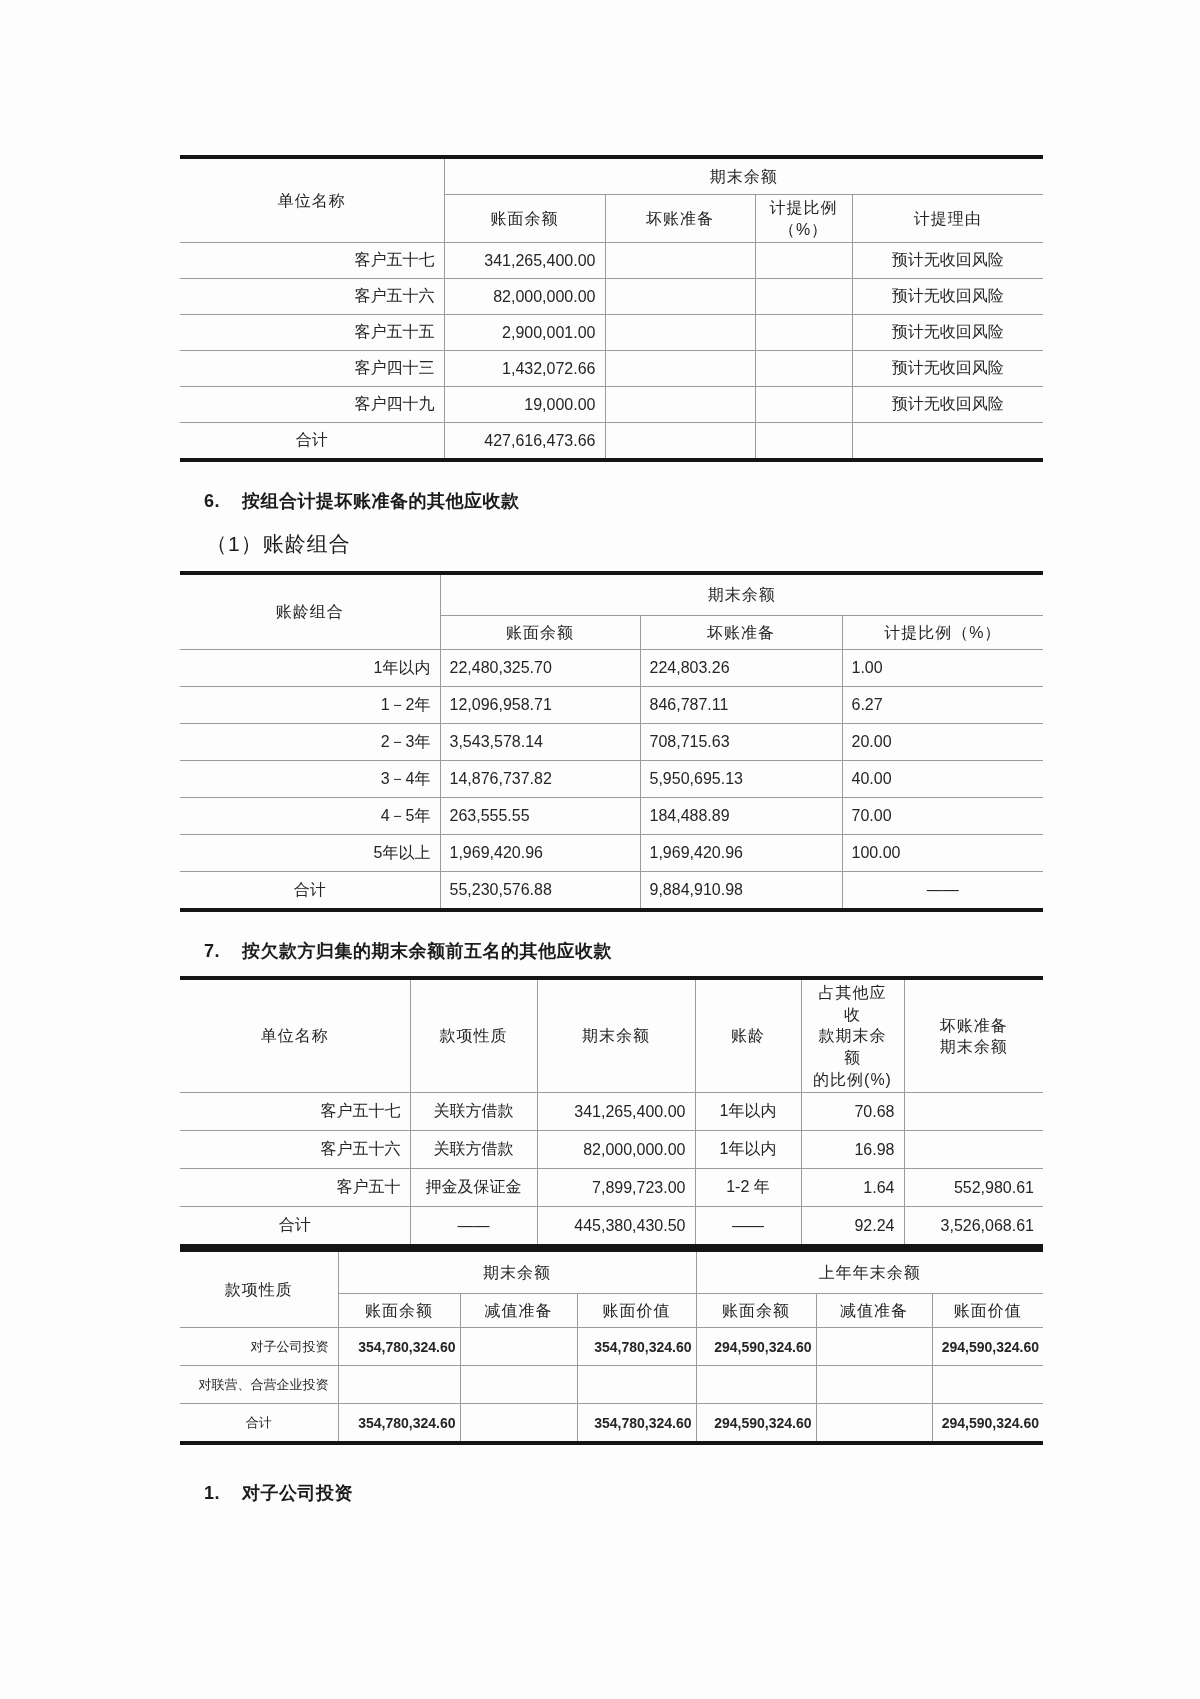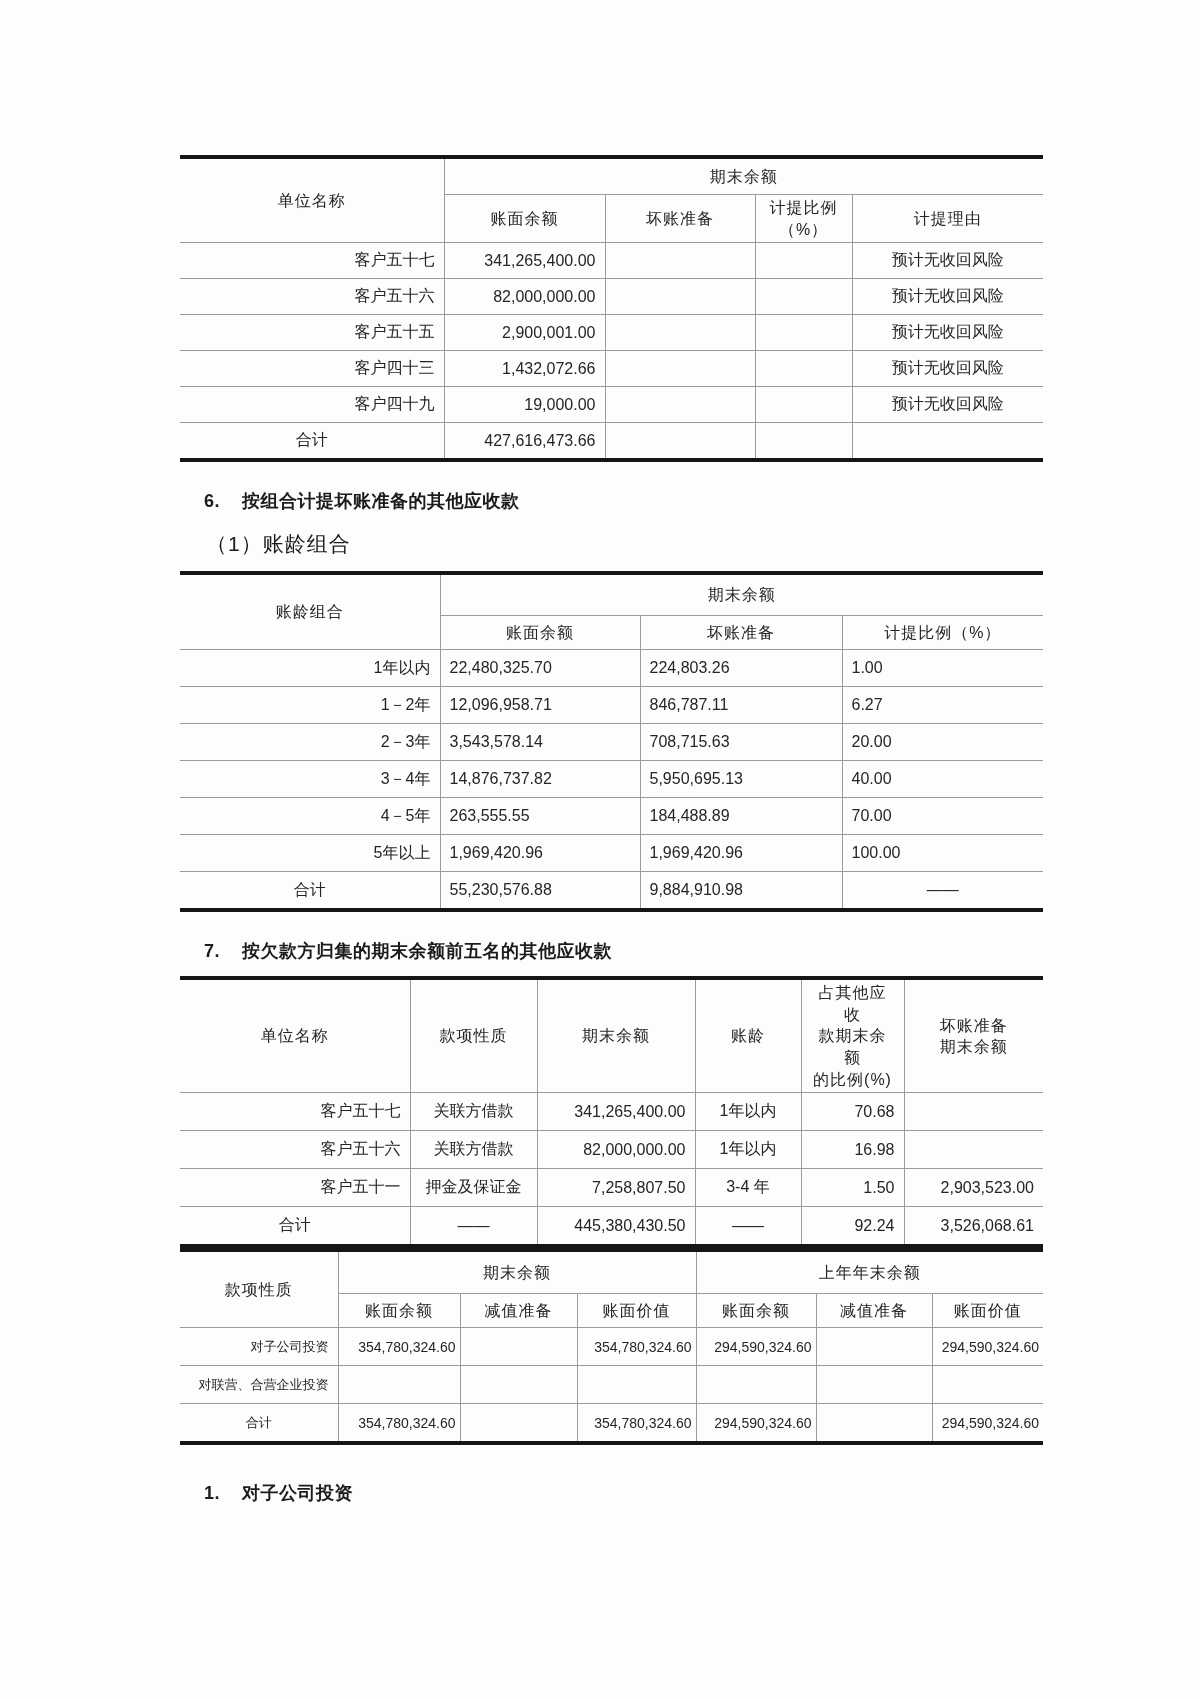--- a/index.html
+++ b/index.html
@@ -53,21 +53,21 @@
   
   .t tbody td:first-child{text-align:right;}
   .t tbody tr.total td:first-child{text-align:center;}
   .t1 td:nth-child(2),.t1 td:nth-child(3),.t1 td:nth-child(4){text-align:right;}
   .t1 td:nth-child(5){text-align:center;}
   .t2 td:nth-child(2),.t2 td:nth-child(3),.t2 td:nth-child(4){text-align:left;}
   .t2 tr.total td:nth-child(4){text-align:center;}
   .t3 td:nth-child(2){text-align:center;}
   .t3 td:nth-child(3),.t3 td:nth-child(5),.t3 td:nth-child(6){text-align:right;}
   .t3 td:nth-child(4){text-align:center;}
-  .t4 td:nth-child(n+2){text-align:right;padding-right:4px;}
+  .t4 td:nth-child(n+2){text-align:right;padding-right:4px;font-weight:bold;}
 
   .heading{font-weight:bold;font-size:18px;letter-spacing:0.5px;}
   .hnum{display:inline-block;margin-right:22px;}
   .h6{margin:27px 0 0 24px;}
   .hsub{margin:17px 0 13px 26px;font-size:21px;font-weight:normal;letter-spacing:1px;}
   .h7{margin:27px 0 13px 24px;}
   .hnote3{margin:47px 0 14px 18px;}
   .h1b{margin:36px 0 0 24px;}
 </style>
 </head>
@@ -249,26 +249,26 @@
         </tr>
         <tr>
           <td>客户五十六</td>
           <td>关联方借款</td>
           <td>82,000,000.00</td>
           <td>1年以内</td>
           <td>16.98</td>
           <td></td>
         </tr>
         <tr>
-          <td>客户五十一</td>
+          <td>客户五十</td>
           <td>押金及保证金</td>
-          <td>7,258,807.50</td>
-          <td>3-4 年</td>
-          <td>1.50</td>
-          <td>2,903,523.00</td>
+          <td>7,899,723.00</td>
+          <td>1-2 年</td>
+          <td>1.64</td>
+          <td>552,980.61</td>
         </tr>
         <tr class="total">
           <td>合计</td>
           <td>——</td>
           <td>445,380,430.50</td>
           <td>——</td>
           <td>92.24</td>
           <td>3,526,068.61</td>
         </tr>
       </tbody>

